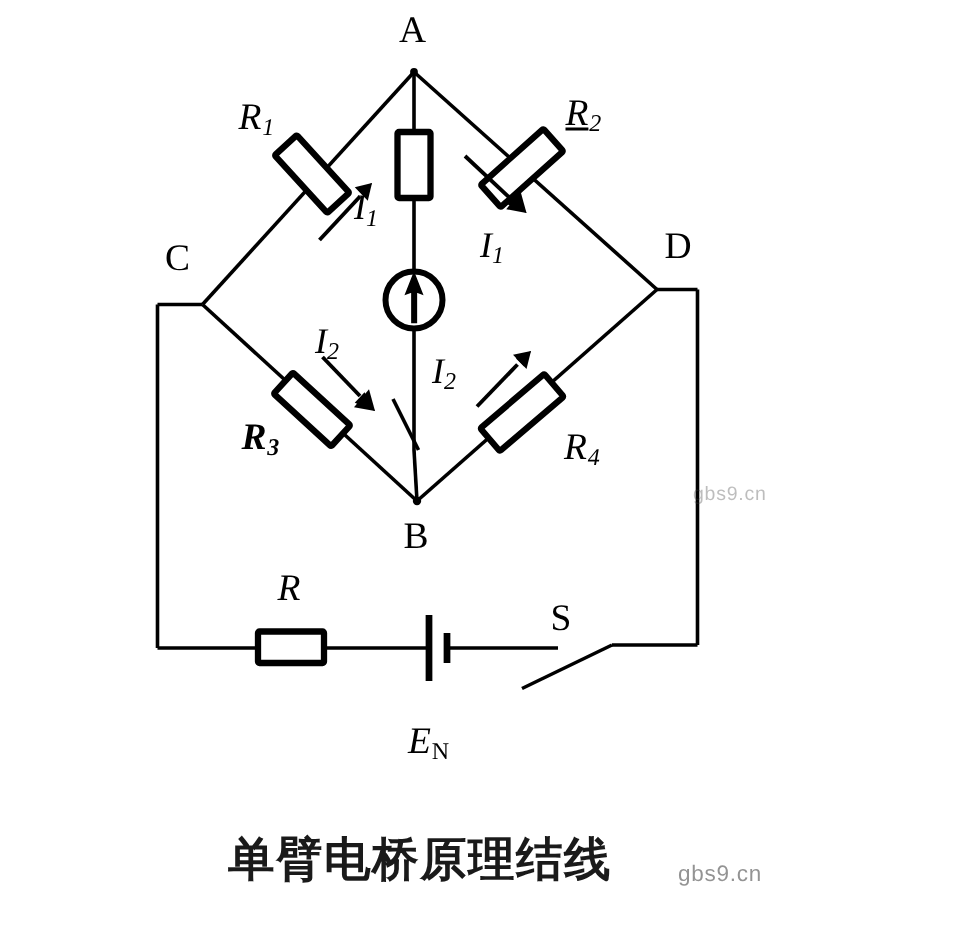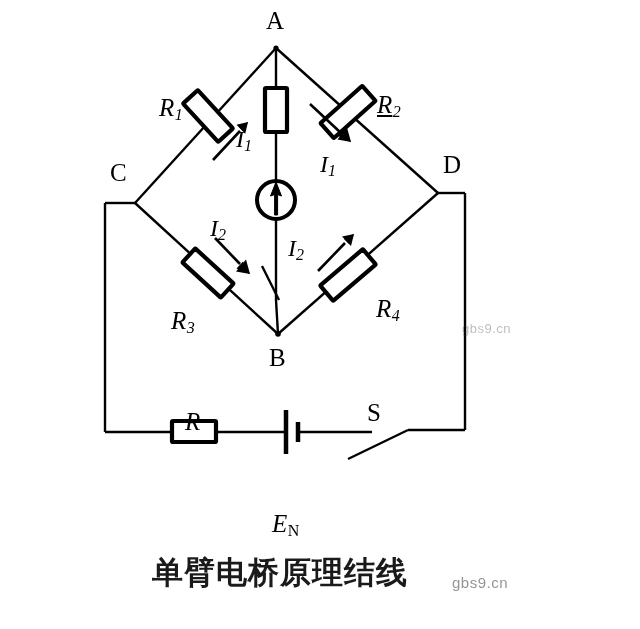--- a/index.html
+++ b/index.html
@@ -70,21 +70,20 @@
   }
   .node-lbl {
     font-size: 25px;
     font-style: normal;
     font-weight: 400;
   }
   .comp-lbl {
     font-size: 25px;
     font-style: italic;
     font-weight: 400;
-    margin-top: 29px;
   }
   .comp-lbl .sub {
     font-size: 16px;
     font-style: italic;
     vertical-align: -0.28em;
     margin-left: 0.5px;
   }
   .comp-lbl .sub-up {
     font-size: 16px;
     font-style: normal;
@@ -242,24 +241,24 @@
   <div class="lbl node-lbl" style="left:269px; top:345px;">B</div>
   <div class="lbl node-lbl" style="left:110px; top:160px;">C</div>
   <div class="lbl node-lbl" style="left:443px; top:152px;">D</div>
 
   <div class="lbl comp-lbl" style="left:159px; top:66px;">
     <span>R</span><span class="sub">1</span>
   </div>
   <div class="lbl comp-lbl" style="left:377px; top:63px;text-decoration:underline;">
     <span>R</span><span class="sub">2</span>
   </div>
-  <div class="lbl comp-lbl" style="left:171px; top:279px;">
+  <div class="lbl comp-lbl" style="left:161px; top:279px;font-weight:bold;">
     <span>R</span><span class="sub">3</span>
   </div>
-  <div class="lbl comp-lbl" style="left:376px; top:267px;">
+  <div class="lbl comp-lbl" style="left:376px; top:286px;">
     <span>R</span><span class="sub">4</span>
   </div>
   <div class="lbl comp-lbl" style="left:185px; top:380px;">
     <span>R</span>
   </div>
   <div class="lbl comp-lbl" style="left:272px; top:482px;">
     <span>E</span><span class="sub-up">N</span>
   </div>
   <div class="lbl node-lbl" style="left:367px; top:400px;">S</div>
 

